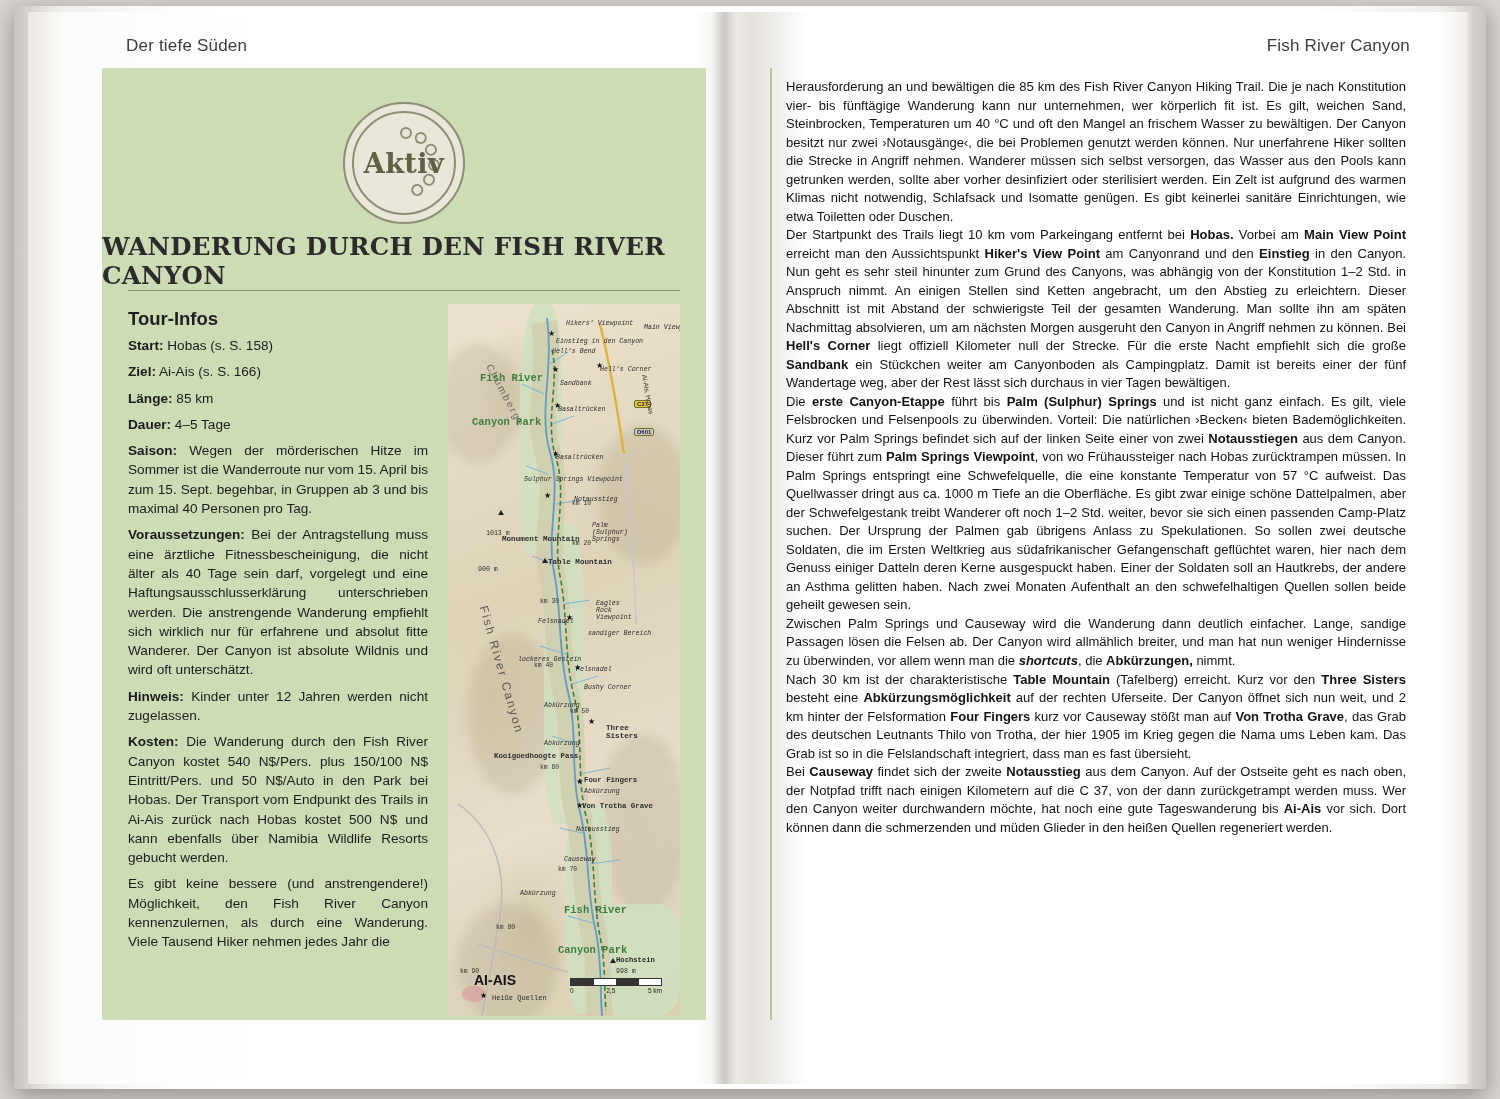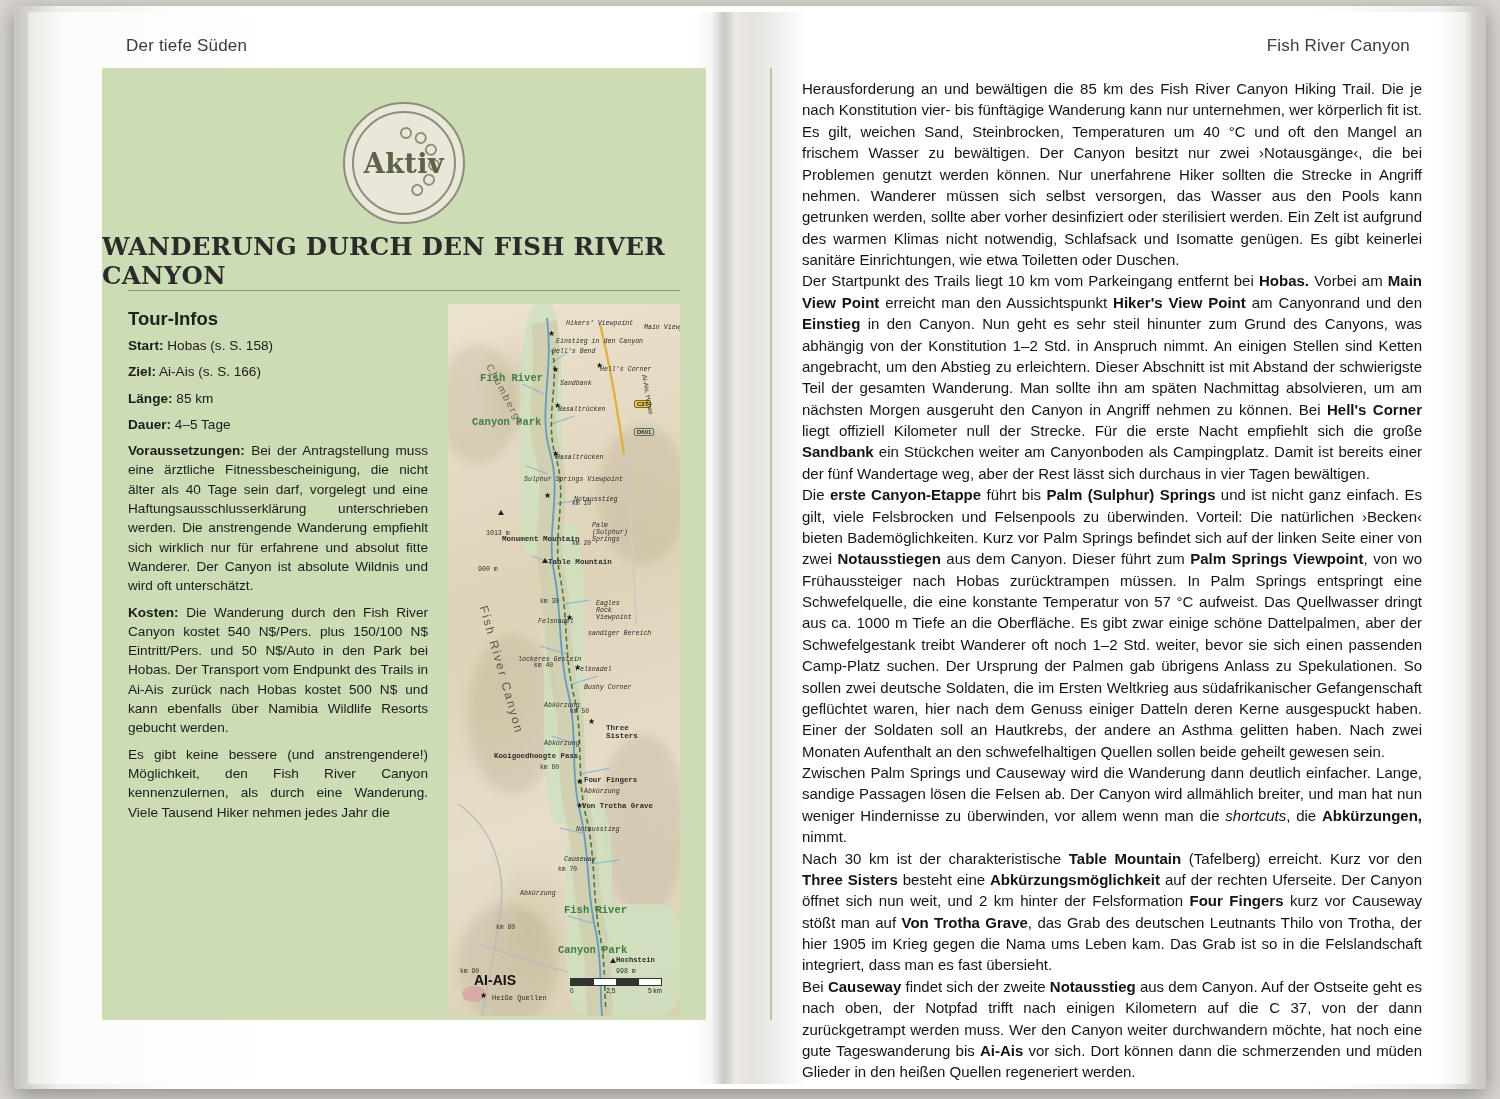--- a/index.html
+++ b/index.html
@@ -261,30 +261,29 @@
   .scalebar .ticks {
     display: flex; justify-content: space-between;
     font-size: 6.5px; color: #222; margin-top: 1px;
   }
 
   
   .rtext {
     position: absolute;
     left: 36px; top: 66px;
     width: 620px;
-    font-size: 15px;
+    font-size: 13px;
     line-height: 1.425;
     color: #141414;
     text-align: justify;
     hyphens: auto;
-    margin-left: 16px;
   }
   .rtext p { margin: 0; }
   .rtext b { font-weight: bold; }
-  .rtext i { font-style: italic; }
+  .rtext i { font-style: italic; font-weight: bold; }
   .right-rule {
     position: absolute;
     left: 20px; top: 56px;
     width: 2px; height: 952px;
     background: #b9c79f;
   }
 </style>
 </head>
 <body>
 
@@ -323,21 +322,23 @@
         <div class="box-title">WANDERUNG DURCH DEN FISH RIVER CANYON</div>
         <div class="box-rule"></div>
 
         <div class="tour-head">Tour-Infos</div>
 
         <div class="tour-body">
           <p><b>Start:</b><span> Hobas (s. S. 158)</span></p>
           <p><b>Ziel:</b><span> Ai-Ais (s. S. 166)</span></p>
           <p><b>Länge:</b><span> 85 km</span></p>
           <p><b>Dauer:</b><span> 4–5 Tage</span></p>
+          <p><b>Saison:</b><span> Wegen der mörderischen Hitze im Sommer ist die Wanderroute nur vom 15. April bis zum 15. Sept. begehbar, in Gruppen ab 3 und bis maximal 40 Personen pro Tag.</span></p>
           <p><b>Voraussetzungen:</b><span> Bei der Antragstellung muss eine ärztliche Fitnessbescheinigung, die nicht älter als 40 Tage sein darf, vorgelegt und eine Haftungsausschlusserklärung unterschrieben werden. Die anstrengende Wanderung empfiehlt sich wirklich nur für erfahrene und absolut fitte Wanderer. Der Canyon ist absolute Wildnis und wird oft unterschätzt.</span></p>
+          <p><b>Hinweis:</b><span> Kinder unter 12 Jahren werden nicht zugelassen.</span></p>
           <p><b>Kosten:</b><span> Die Wanderung durch den Fish River Canyon kostet 540 N$/Pers. plus 150/100 N$ Eintritt/Pers. und 50 N$/Auto in den Park bei Hobas. Der Transport vom Endpunkt des Trails in Ai-Ais zurück nach Hobas kostet 500 N$ und kann ebenfalls über Namibia Wildlife Resorts gebucht werden.</span></p>
           <p>Es gibt keine bessere (und anstrengendere!) Möglichkeit, den Fish River Canyon kennenzulernen, als durch eine Wanderung. Viele Tausend Hiker nehmen jedes Jahr die</p>
         </div>
 
         <div class="map">
           <div class="terrain"></div>
 
           <div class="hill" style="left:-10px;top:40px;width:80px;height:120px;"></div>
           <div class="hill" style="left:150px;top:120px;width:90px;height:140px;"></div>
           <div class="hill" style="left:20px;top:330px;width:90px;height:160px;"></div>

